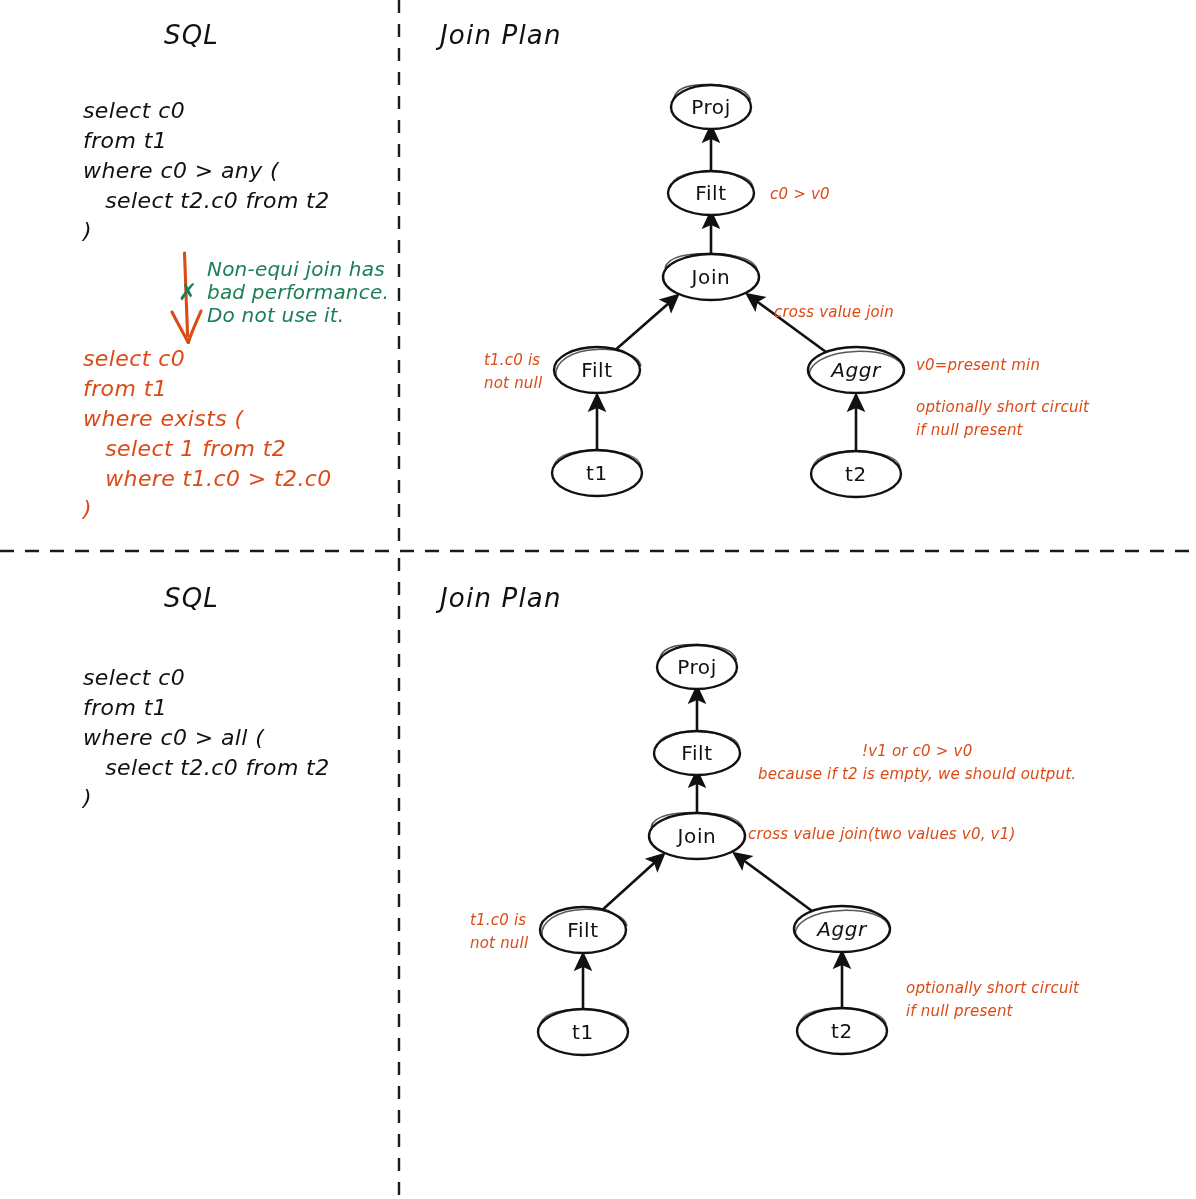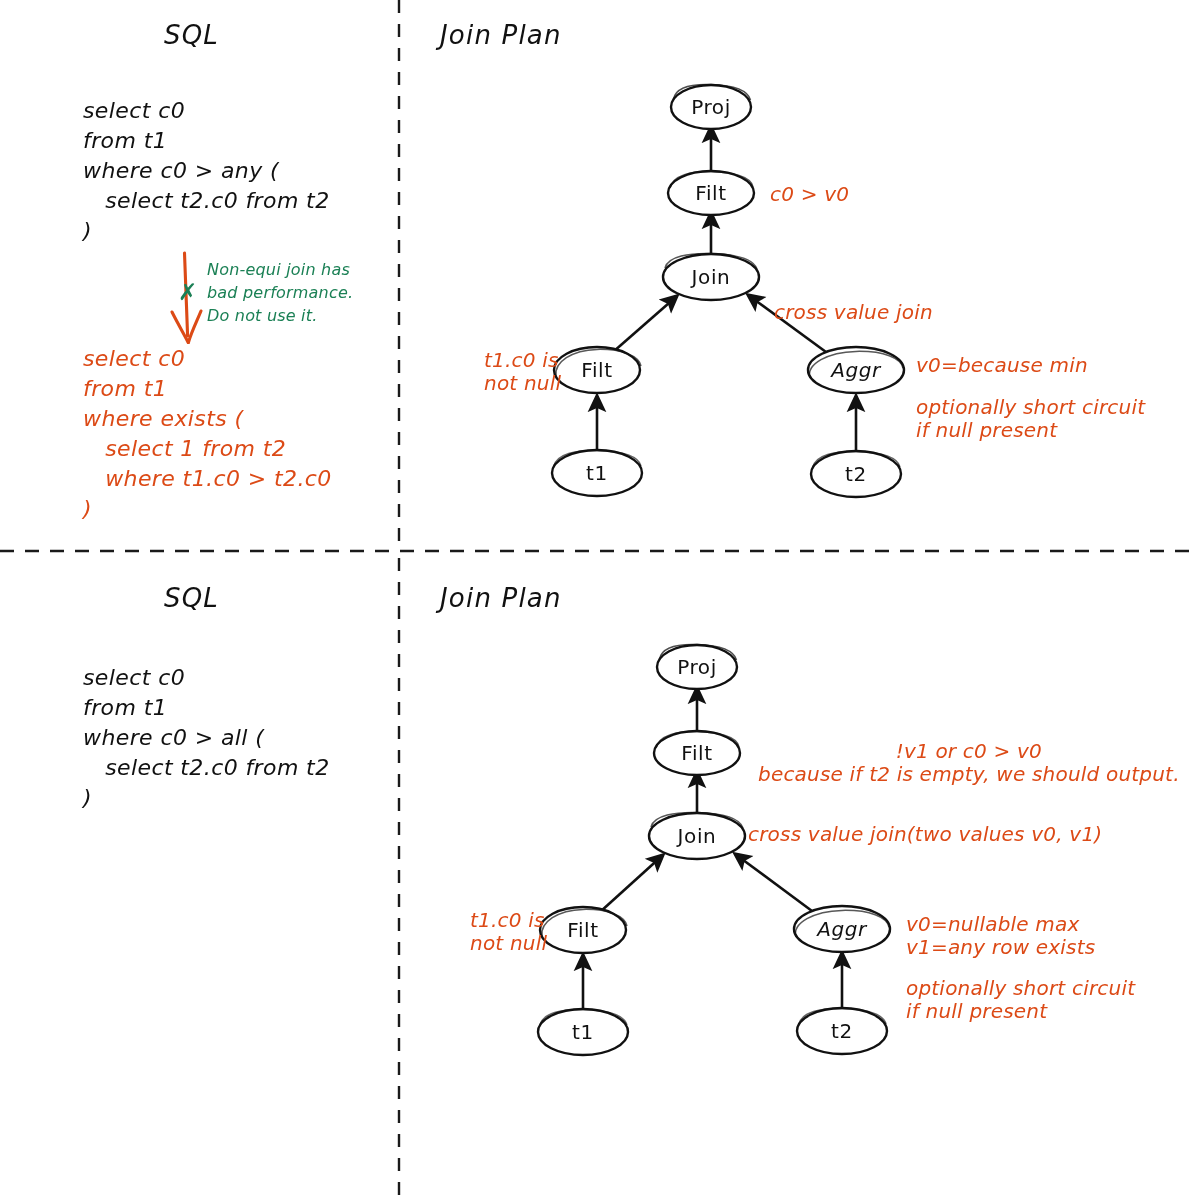--- a/index.html
+++ b/index.html
@@ -41,29 +41,29 @@
     font-size: 22px;
     line-height: 30px;
     white-space: pre;
     color: #111111;
     letter-spacing: 0.4px;
   }
   .sql-block.warn { color: #dc4a16; }
 
   .note {
     font-family: "DejaVu Sans", sans-serif;
-    font-size: 20px;
+    font-size: 15px;
     line-height: 23px;
     white-space: pre;
     color: #dc4a16;
     letter-spacing: 0.2px;
   }
   .note.green {
     color: #1b8055;
-    font-size: 16px;
+    font-size: 20px;
     line-height: 23px;
   }
   .node-label {
     font-family: "DejaVu Sans", sans-serif;
     font-size: 20px;
     color: #111111;
     letter-spacing: 0.6px;
     white-space: pre;
   }
   .node-label.italic { font-style: italic; }
@@ -240,21 +240,21 @@
   <div class="node-text-wrap node-label" style="left:663px; top:254px; width:96px; height:46px;">Join</div>
   <div class="node-text-wrap node-label" style="left:554px; top:347px; width:86px; height:46px;">Filt</div>
   <div class="node-text-wrap node-label italic" style="left:808px; top:347px; width:96px; height:46px;">Aggr</div>
   <div class="node-text-wrap node-label" style="left:552px; top:450px; width:90px; height:46px;">t1</div>
   <div class="node-text-wrap node-label" style="left:811px; top:451px; width:90px; height:46px;">t2</div>
 
   <div class="abs note" style="left:770px; top:183px;">c0 &gt; v0</div>
   <div class="abs note" style="left:774px; top:264px;margin-top:37px;">cross value join</div>
   <div class="abs note" style="left:484px; top:349px;">t1.c0 is
 not null</div>
-  <div class="abs note" style="left:916px; top:354px;">v0=because min</div>
+  <div class="abs note" style="left:916px; top:354px;">v0=present min</div>
   <div class="abs note" style="left:916px; top:396px;">optionally short circuit
 if null present</div>
 
   <div class="abs panel-title" style="left:164px; top:583px;">SQL</div>
   <div class="abs panel-title" style="left:440px; top:583px;">Join Plan</div>
 
   <div class="abs sql-block" style="left:83px; top:663px;">select c0
 from t1
 where c0 &gt; all (
    select t2.c0 from t2
@@ -266,18 +266,16 @@
   <div class="node-text-wrap node-label" style="left:540px; top:907px; width:86px; height:46px;">Filt</div>
   <div class="node-text-wrap node-label italic" style="left:794px; top:906px; width:96px; height:46px;">Aggr</div>
   <div class="node-text-wrap node-label" style="left:538px; top:1009px; width:90px; height:46px;">t1</div>
   <div class="node-text-wrap node-label" style="left:797px; top:1008px; width:90px; height:46px;">t2</div>
 
   <div class="abs note" style="left:758px; top:740px;text-align:center;">!v1 or c0 &gt; v0
 because if t2 is empty, we should output.</div>
   <div class="abs note" style="left:748px; top:823px;">cross value join(two values v0, v1)</div>
   <div class="abs note" style="left:470px; top:909px;">t1.c0 is
 not null</div>
-  <div class="abs note" style="left:906px; top:913px;">v0=nullable max
-v1=any row exists</div>
   <div class="abs note" style="left:906px; top:977px;">optionally short circuit
 if null present</div>
 
 </div>
 
 </body></html>

